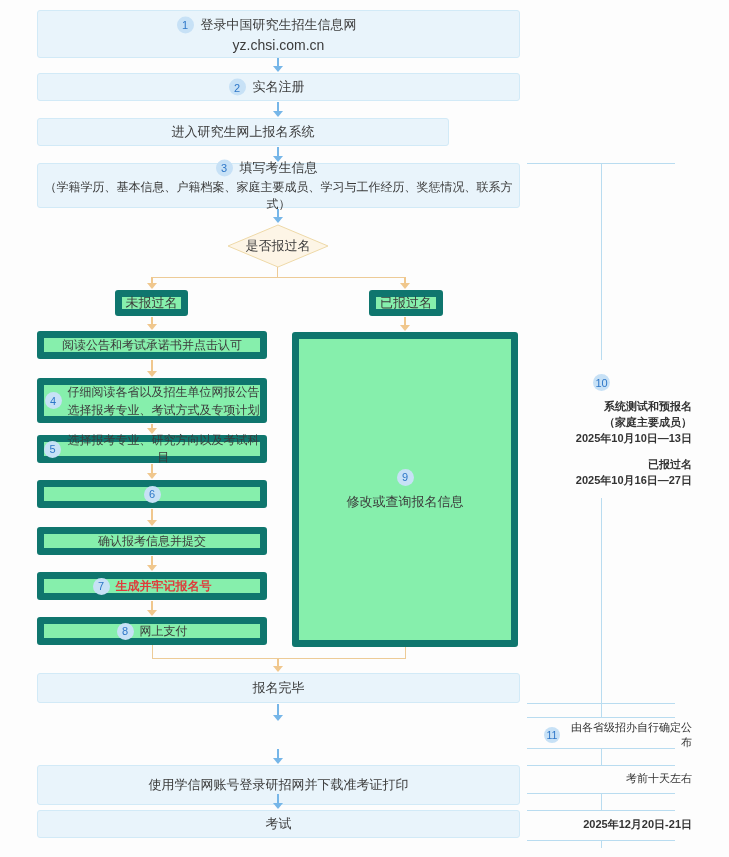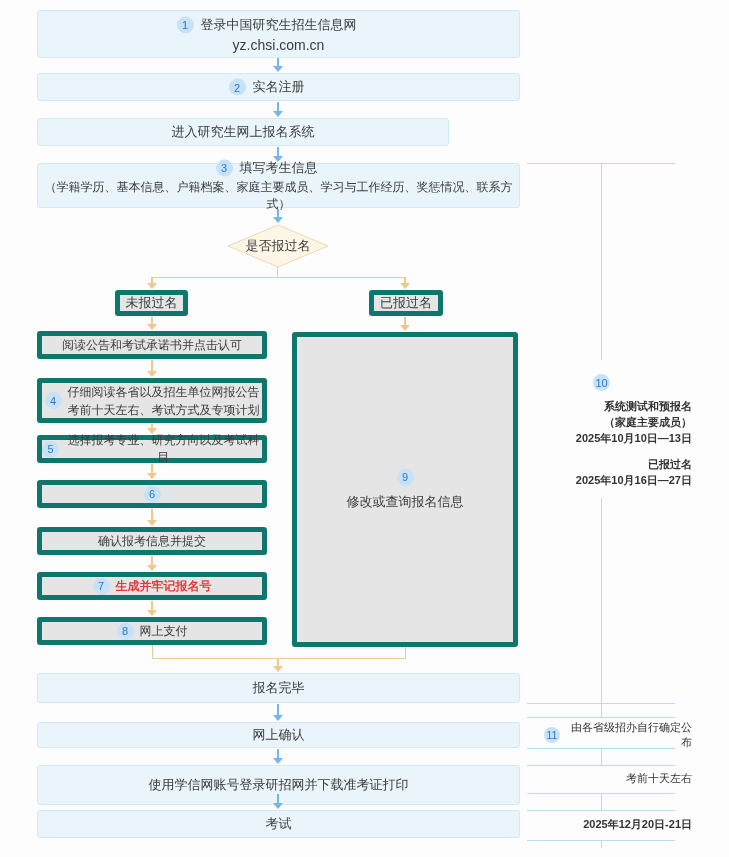--- a/index.html
+++ b/index.html
@@ -5,21 +5,21 @@
   html,body{margin:0;padding:0;background:#fdfdfd;}
   #canvas{
     position:relative;width:729px;height:857px;overflow:hidden;
     background:#fdfdfd;color:#3b3b3b;
     font-family:"Liberation Sans","DejaVu Sans",sans-serif;
     font-size:13px;
   }
   .box{position:absolute;box-sizing:border-box;border-radius:3px;
        display:flex;align-items:center;justify-content:center;text-align:center;}
   .blue{background:#e9f4fb;border:1px solid #d2eaf7;}
-  .cream{background:#e5e5e5;border:5px solid #0f766e;}
+  .cream{background:#86efac;border:7px solid #0f766e;}
   .col{flex-direction:column;}
   .l12{font-size:12px;}
   .sub{font-size:14px;margin-top:3px;}
   .row{display:flex;align-items:center;gap:6px;}
   .num{width:17px;height:17px;border-radius:50%;background:#c7e1f6;color:#2e77c8;
        font-size:11px;display:inline-flex;align-items:center;justify-content:center;flex:none;}
   .num.sm{width:16px;height:16px;font-size:10.5px;}
   .numline{position:relative;display:inline-block;}
   .numline .num{position:absolute;left:-24px;top:50%;transform:translateY(-50%);}
   .red{color:#e03b3b;font-weight:700;}
@@ -119,21 +119,21 @@
   </div>
   <div class="arr ao" style="left:147px;top:360px;height:17px;">
       <i class="stem"></i>
       <i class="head"></i>
     </div>
 
   <div class="box cream l12" style="left:37px;top:378px;width:230px;height:45px;">
     <span class="row">
         <span class="num">4</span>
       <span style="line-height:18px;"><span>仔细阅读各省以及招生单位网报公告</span><br>
-      <span>考前十天左右、考试方式及专项计划</span></span>
+      <span>选择报考专业、考试方式及专项计划</span></span>
       </span>
   </div>
   <div class="arr ao" style="left:147px;top:424px;height:10px;">
       <i class="stem"></i>
       <i class="head"></i>
     </div>
 
   <div class="box cream l12" style="left:37px;top:435px;width:230px;height:28px;">
     <span class="row">
         <span class="num">5</span>
@@ -195,23 +195,20 @@
     </div>
 
   <div class="box blue" style="left:37px;top:673px;width:483px;height:30px;">
     <span>报名完毕</span>
   </div>
   <div class="arr ab" style="left:273px;top:704px;height:17px;">
       <i class="stem"></i>
       <i class="head"></i>
     </div>
 
-  <div class="box blue" style="left:37px;top:722px;width:483px;height:26px;">
-    <span>网上确认</span>
-  </div>
   <div class="arr ab" style="left:273px;top:749px;height:15px;">
       <i class="stem"></i>
       <i class="head"></i>
     </div>
 
   <div class="box blue" style="left:37px;top:765px;width:483px;height:40px;">
     <span>使用学信网账号登录研招网并下载准考证打印</span>
   </div>
   <div class="arr ab" style="left:273px;top:794px;height:15px;">
       <i class="stem"></i>

